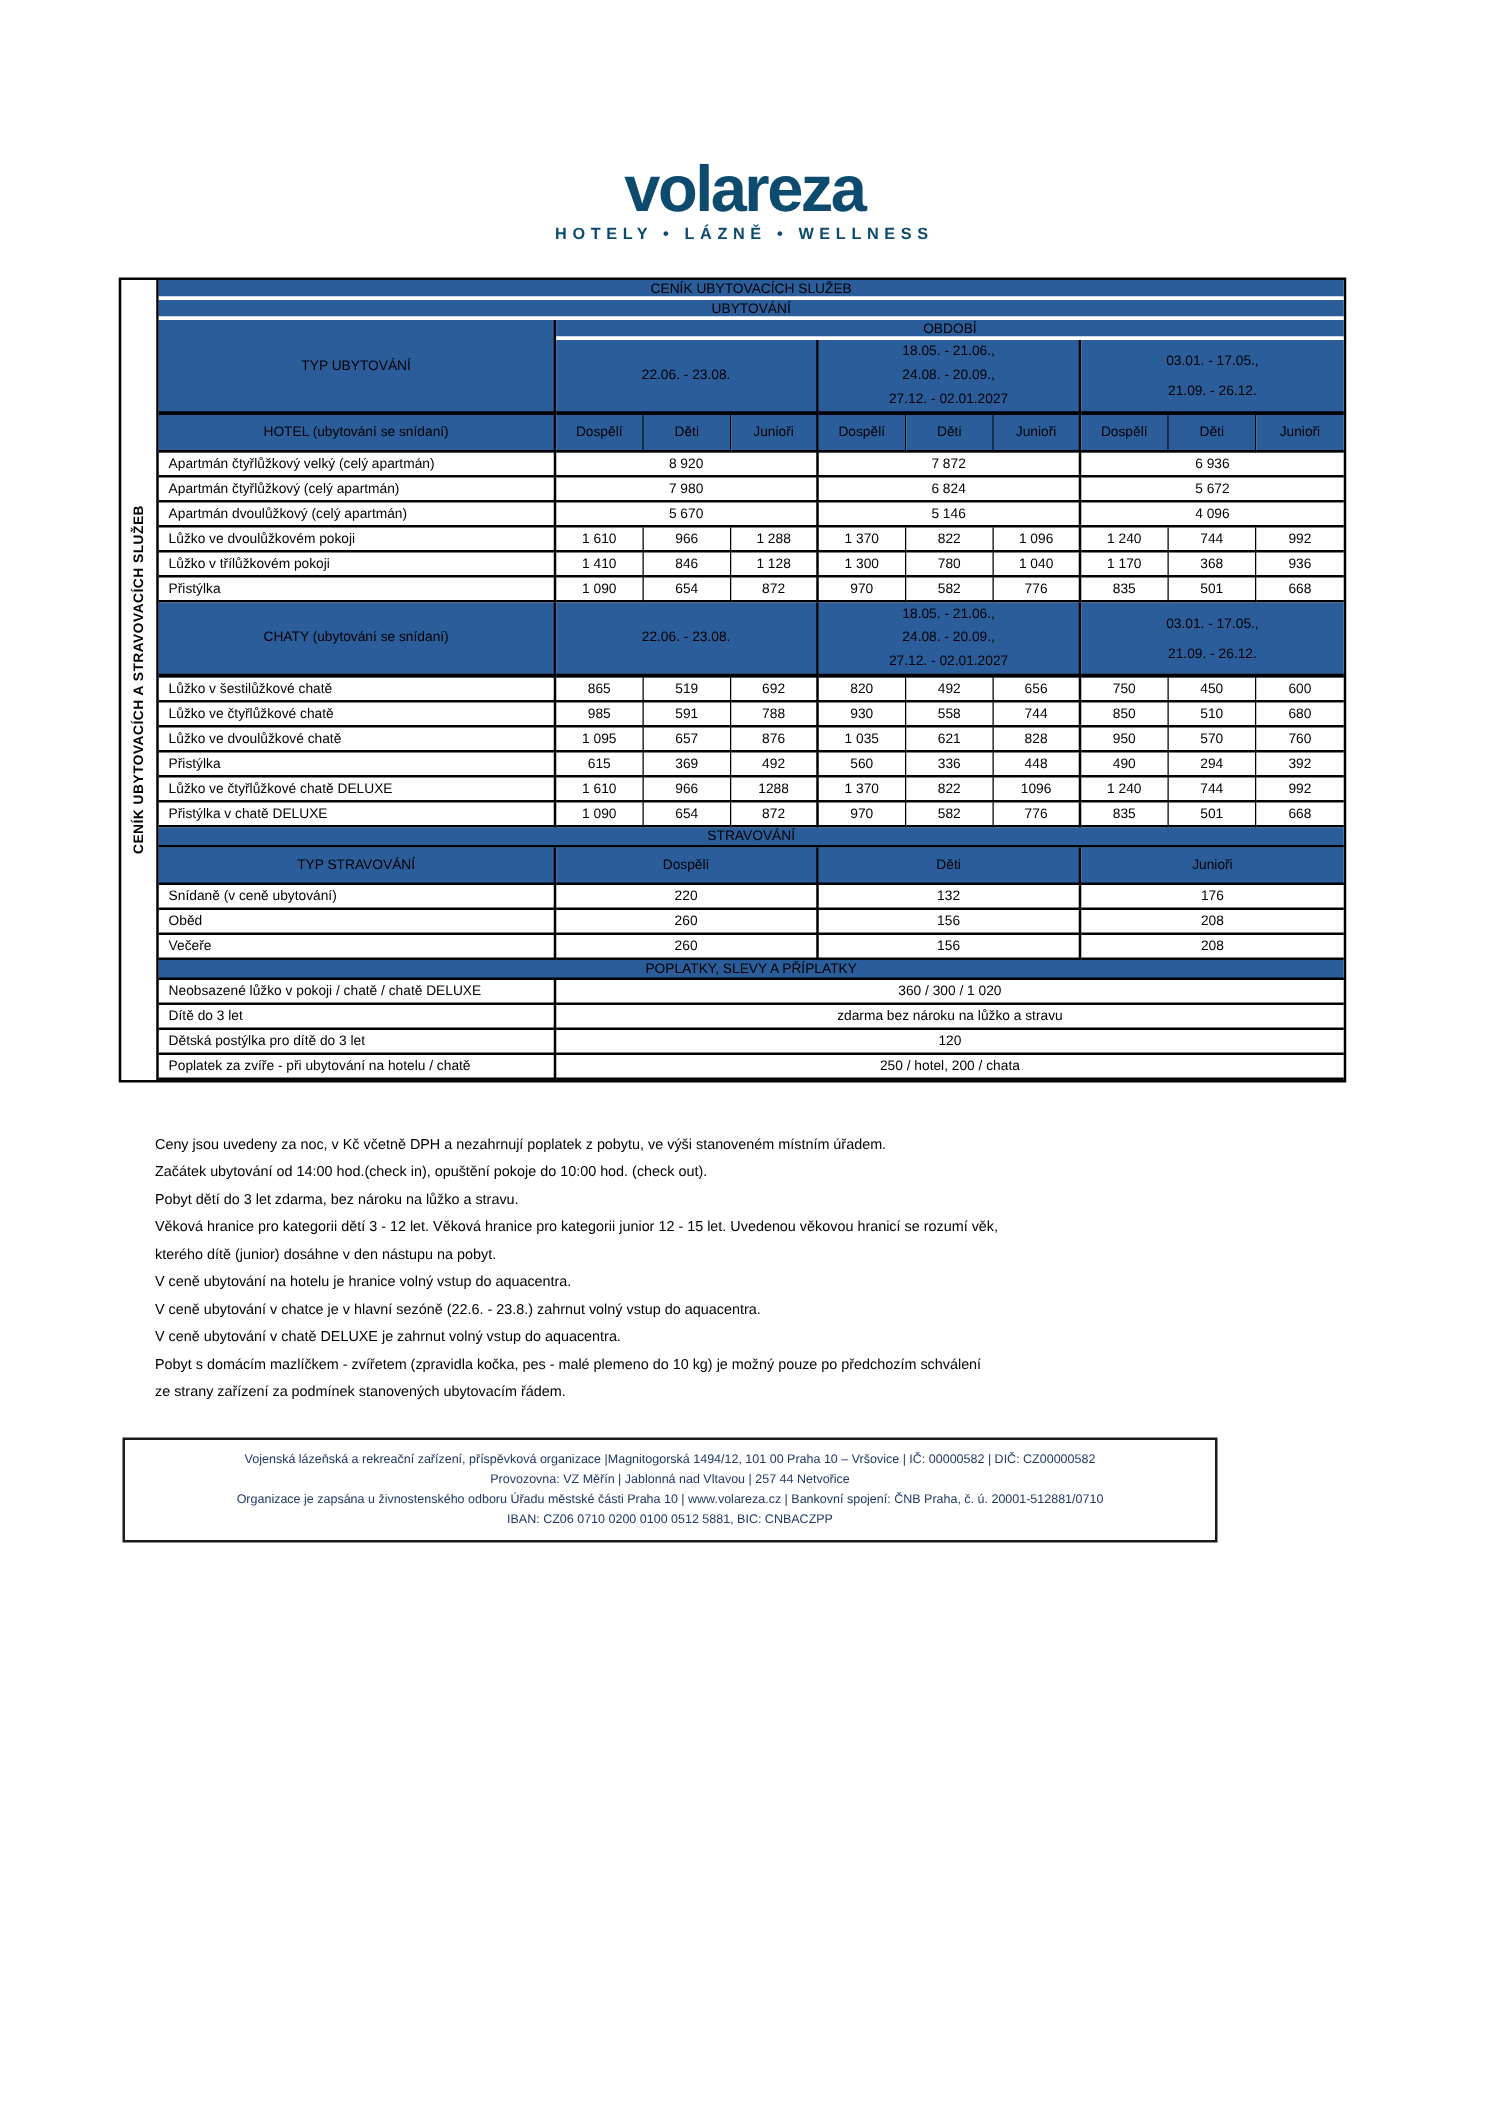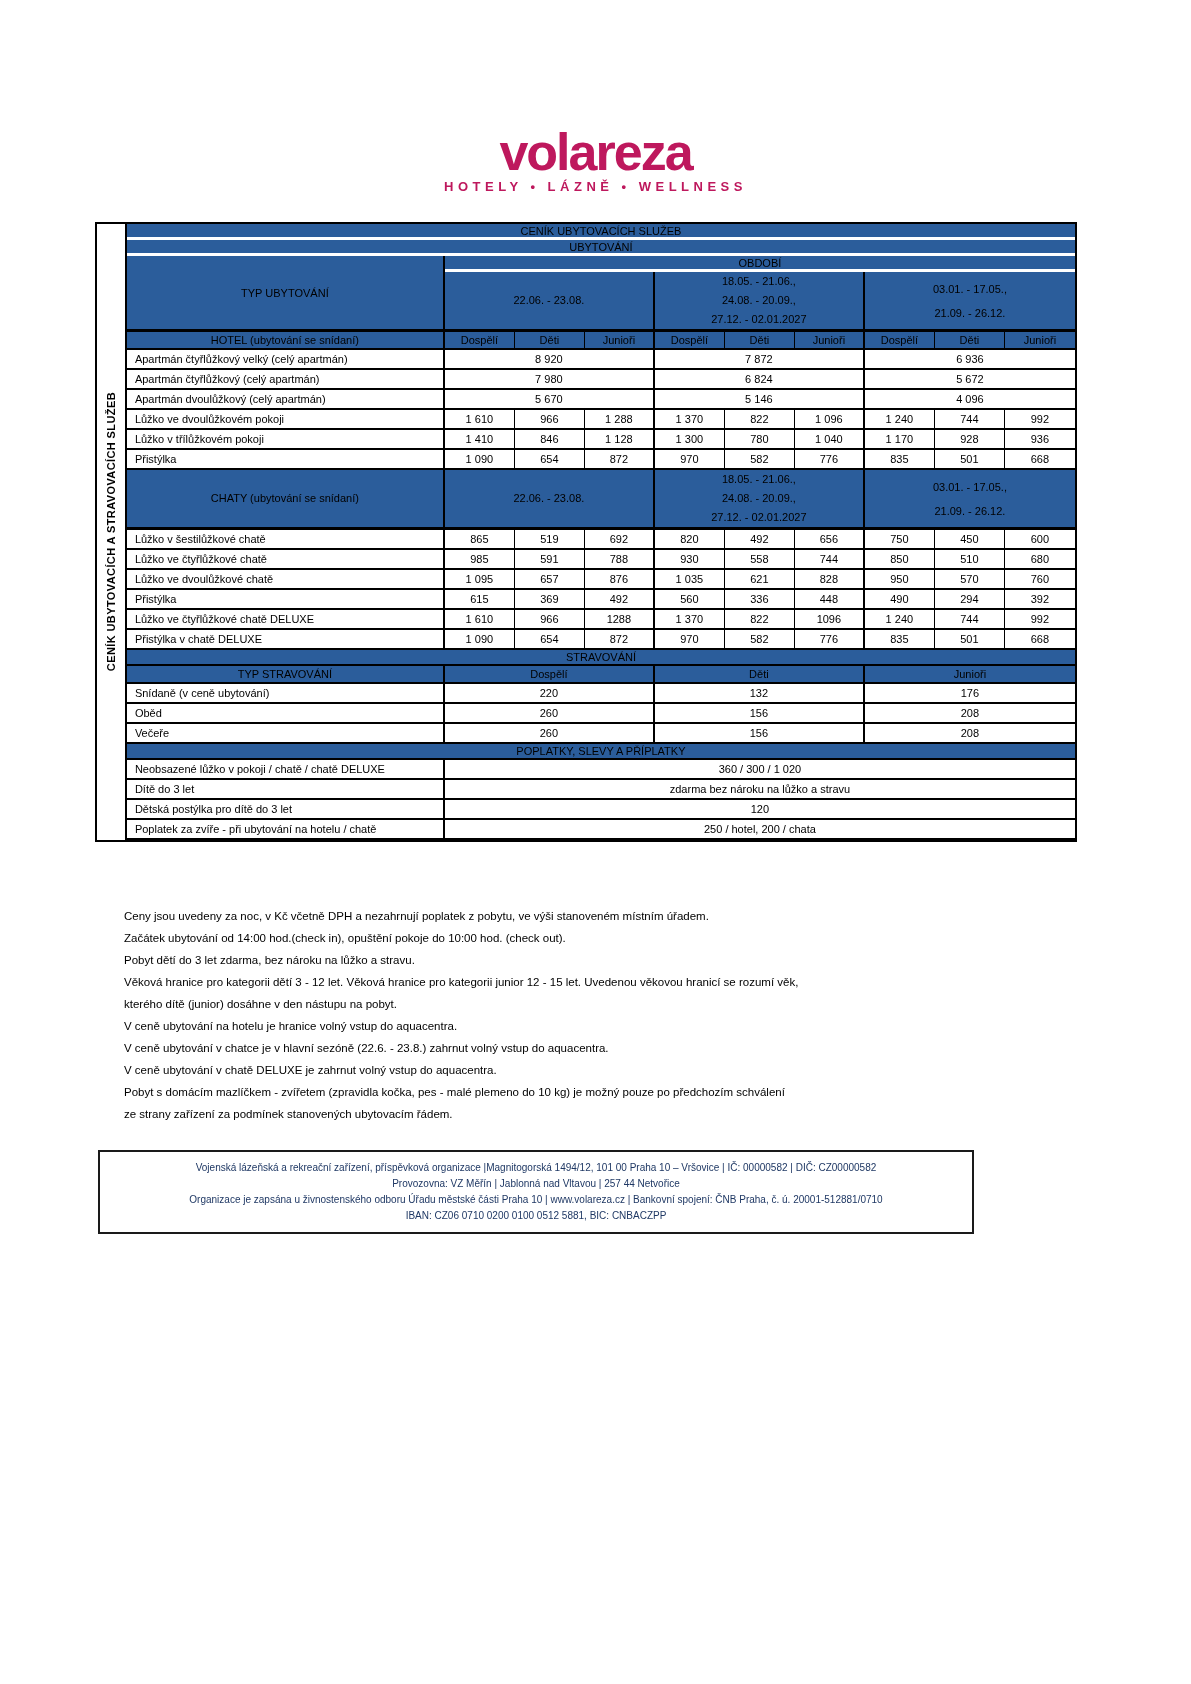--- a/index.html
+++ b/index.html
@@ -1,20 +1,20 @@
 <!DOCTYPE html>
 <html><head>
 <meta charset="utf-8">
 <style>
   html,body{margin:0;padding:0;background:#ffffff;}
   .page{position:relative;width:1191px;height:1684px;background:#fff;overflow:hidden;
         font-family:"Liberation Sans",sans-serif;color:#000;}
 
   
-  .logo{position:absolute;top:128px;left:0;width:100%;text-align:center;color:#be185d;}
+  .logo{position:absolute;top:128px;left:0;width:100%;text-align:center;color:#0c4a6e;}
   .logo .brand{font-size:52px;font-weight:bold;letter-spacing:-2px;line-height:48px;}
   .logo .tag{font-size:13px;font-weight:600;letter-spacing:4.5px;margin-top:3px;}
 
   
   .box{position:absolute;left:95px;top:222px;width:982px;border:2px solid #000;
        display:flex;background:#fff;box-sizing:border-box;}
   .strip{width:28px;border-right:2px solid #000;display:flex;align-items:center;
          justify-content:center;}
   .strip span{writing-mode:vertical-rl;transform:rotate(180deg);font-weight:bold;
               font-size:11px;letter-spacing:.4px;white-space:nowrap;}
@@ -22,21 +22,21 @@
   table{border-collapse:separate;border-spacing:0;table-layout:fixed;width:948px;
         font-size:11px;}
   td{padding:0 2px;text-align:center;vertical-align:middle;overflow:hidden;
      border-right:1px solid #000;border-bottom:2px solid #000;box-sizing:border-box;}
   td:last-child{border-right:none;}
   .lab{text-align:left;padding-left:8px;}
   .g{border-right:2px solid #000;}
   .blue{background:#2b5d9b;font-weight:normal;}
   .wgap{border-bottom:3px solid #fff;}
   .bar td{height:16px;}
-  .hd td{height:18px;margin-left:20px;}
+  .hd td{height:30px;margin-left:20px;}
   .period td{height:56px;border-bottom:3px solid #000;line-height:19px;}
   .period .sp2{line-height:24px;}
   .chead td{height:54px;border-bottom:3px solid #000;line-height:19px;}
   .chead .sp2{line-height:24px;}
   .row td{height:20px;}
   .typcell{border-bottom:3px solid #000;}
 
   
   .notes{position:absolute;left:124px;top:910px;width:900px;font-size:11.5px;}
   .notes .nh{font-weight:bold;margin-bottom:11px;}
@@ -150,21 +150,21 @@
       </tr>
       <tr class="row">
         <td class="lab g">Lůžko v třílůžkovém pokoji</td>
         <td>1 410</td>
         <td>846</td>
         <td class="g">1 128</td>
         <td>1 300</td>
         <td>780</td>
         <td class="g">1 040</td>
         <td>1 170</td>
-        <td>928</td>
+        <td>368</td>
         <td>936</td>
       </tr>
       <tr class="row">
         <td class="lab g">Přistýlka</td>
         <td>1 090</td>
         <td>654</td>
         <td class="g">872</td>
         <td>970</td>
         <td>582</td>
         <td class="g">776</td>

